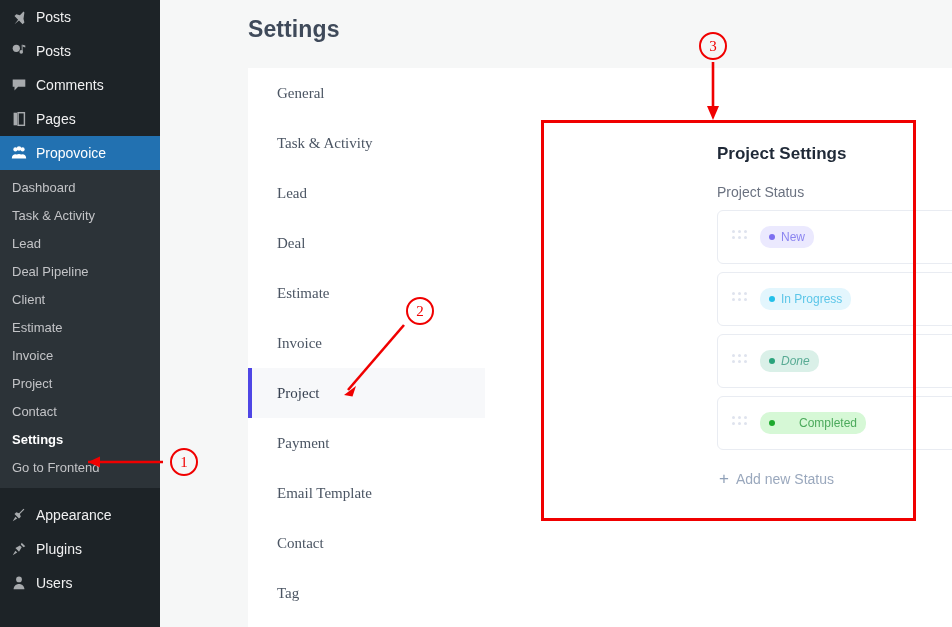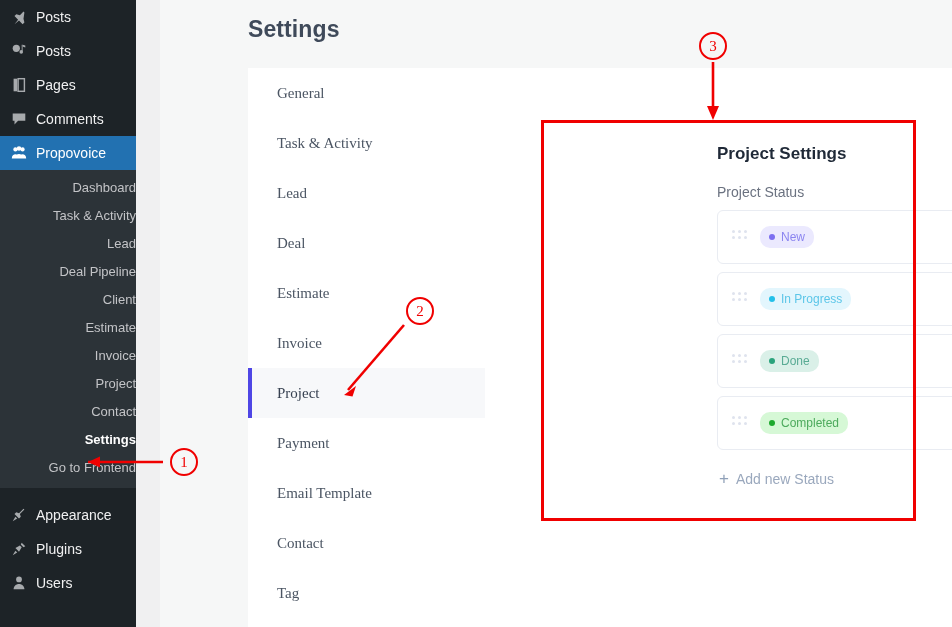--- a/index.html
+++ b/index.html
@@ -17,27 +17,26 @@
   #root {
     position: relative;
     width: 952px;
     height: 627px;
   }
 
   
   #adminmenu {
     position: absolute;
     left: 0; top: 0;
-    width: 136px;
+    width: 160px;
     height: 627px;
     background: #1d2327;
     color: #f0f0f1;
     font-size: 14px;
     overflow: hidden;
-    text-align: right;
   }
   .menu-top {
     display: flex;
     align-items: center;
     height: 34px;
     padding-left: 10px;
     color: #f0f0f1;
     position: relative;
     box-sizing: border-box;
   }
@@ -286,34 +285,34 @@
             <circle cx="12.5" cy="11" r="2"></circle>
             <path d="M14 3l3 1v2l-3-1z"></path>
           </svg>
       </span>
       <span class="mt-label">Posts</span>
     </div>
 
     <div class="menu-top">
       <span class="mt-icon wp-icon">
         <svg width="18" height="18" viewBox="0 0 20 20" fill="currentColor">
+            <path d="M3 4h14v8H9l-4 4v-4H3z"></path>
+          </svg>
+      </span>
+      <span class="mt-label">Comments</span>
+    </div>
+
+    <div class="menu-top">
+      <span class="mt-icon wp-icon">
+        <svg width="18" height="18" viewBox="0 0 20 20" fill="currentColor">
             <rect x="4" y="3" width="4" height="14"></rect>
             <rect x="9" y="3" width="7" height="14" fill="none" stroke="currentColor" stroke-width="1.6"></rect>
           </svg>
       </span>
       <span class="mt-label">Pages</span>
-    </div>
-
-    <div class="menu-top">
-      <span class="mt-icon wp-icon">
-        <svg width="18" height="18" viewBox="0 0 20 20" fill="currentColor">
-            <path d="M3 4h14v8H9l-4 4v-4H3z"></path>
-          </svg>
-      </span>
-      <span class="mt-label">Comments</span>
     </div>
 
     <div class="menu-top current">
       <span class="mt-icon wp-icon">
         <svg width="18" height="18" viewBox="0 0 20 20" fill="currentColor">
             <circle cx="6" cy="6" r="2.3"></circle>
             <circle cx="14" cy="6" r="2.3"></circle>
             <circle cx="10" cy="5" r="2.6"></circle>
             <path d="M2 16c0-3 2-4.5 4-4.5S10 13 10 16zM10 16c0-3 2-4.5 4-4.5S18 13 18 16zM6 16c0-3.2 1.8-5 4-5s4 1.8 4 5z"></path>
           </svg>
@@ -452,38 +451,38 @@
         
         <div class="status-row">
           <span class="drag-handle">
               <i></i>
               <i></i>
               <i></i>
               <i></i>
               <i></i>
               <i></i>
             </span>
-          <span class="status-badge" id="badge-2" style="background: rgb(218, 240, 232); color: rgb(89, 171, 148);">
+          <span class="status-badge" id="badge-2" style="background: rgb(218, 240, 232); color: rgb(89, 171, 148); font-style: italic;">
             <span class="dot" id="dot-2" style="background: rgb(42, 163, 124);"></span>
             <span>Done</span>
           </span>
 
         </div>
 
         
         <div class="status-row">
           <span class="drag-handle">
               <i></i>
               <i></i>
               <i></i>
               <i></i>
               <i></i>
               <i></i>
             </span>
-          <span class="status-badge" id="badge-3" style="background: rgb(214, 248, 214); color: rgb(76, 170, 92);">
+          <span class="status-badge" id="badge-3" style="background: rgb(214, 248, 214); color: rgb(76, 170, 92); gap: 18px;">
             <span class="dot" id="dot-3" style="background: rgb(30, 169, 46);"></span>
             <span>Completed</span>
           </span>
 
         </div>
 
         <div id="add-status">
           <span class="plus">+</span>
           <span>Add new Status</span>
         </div>

